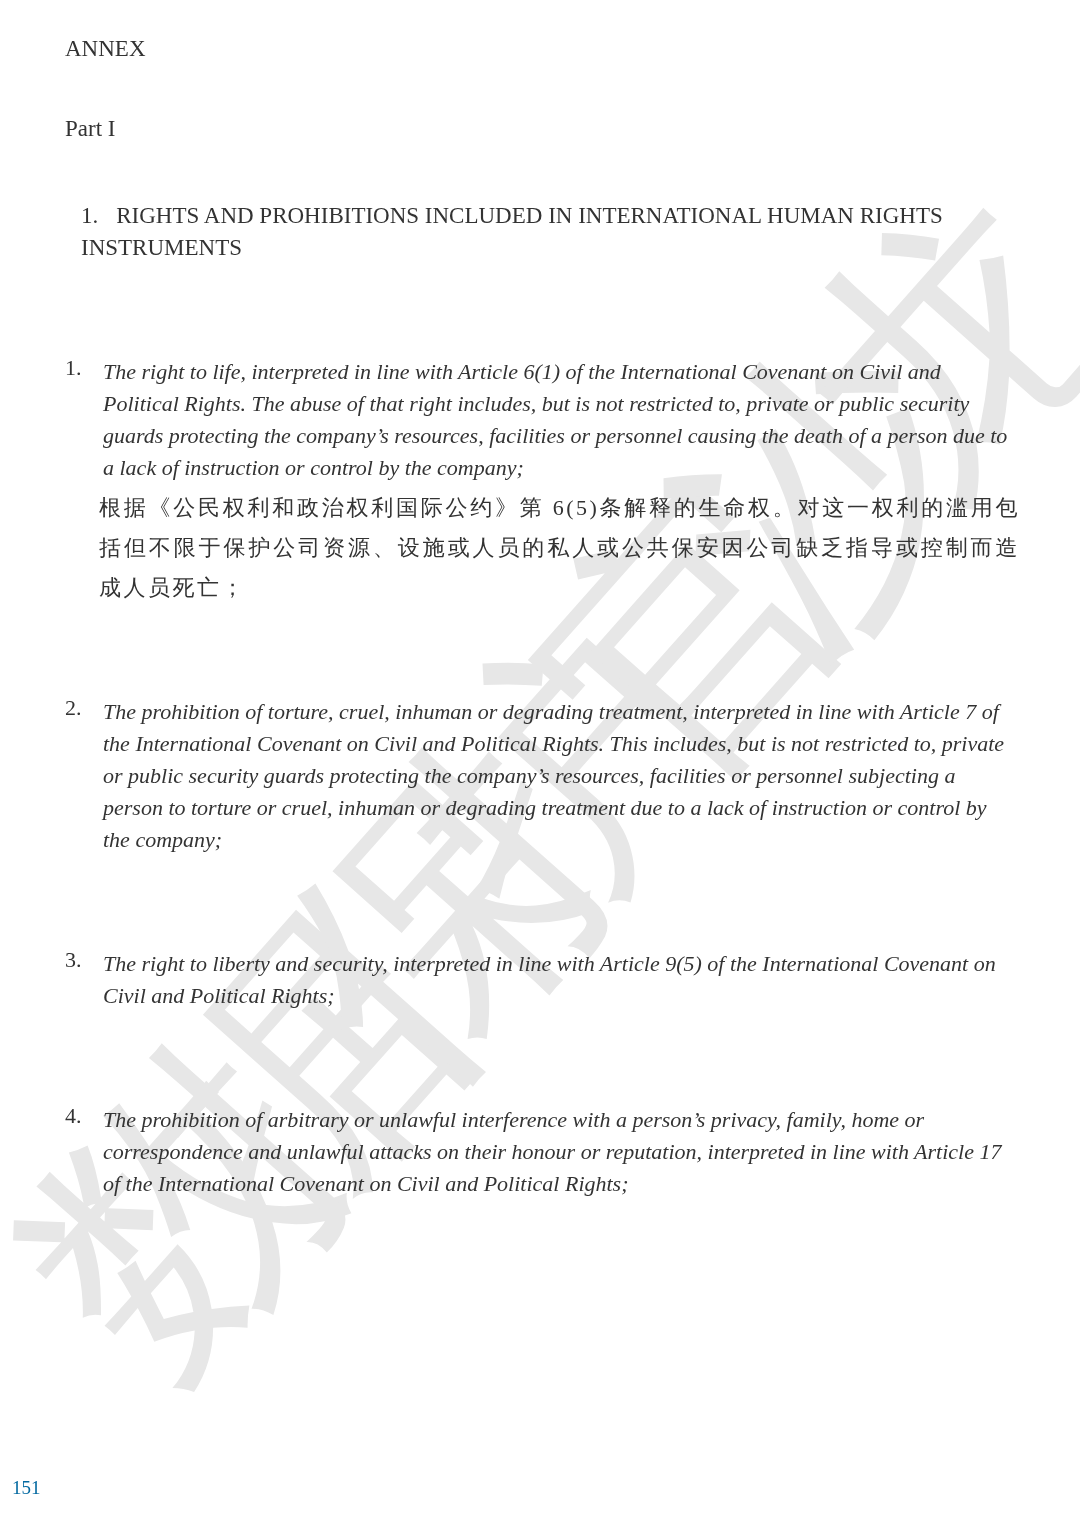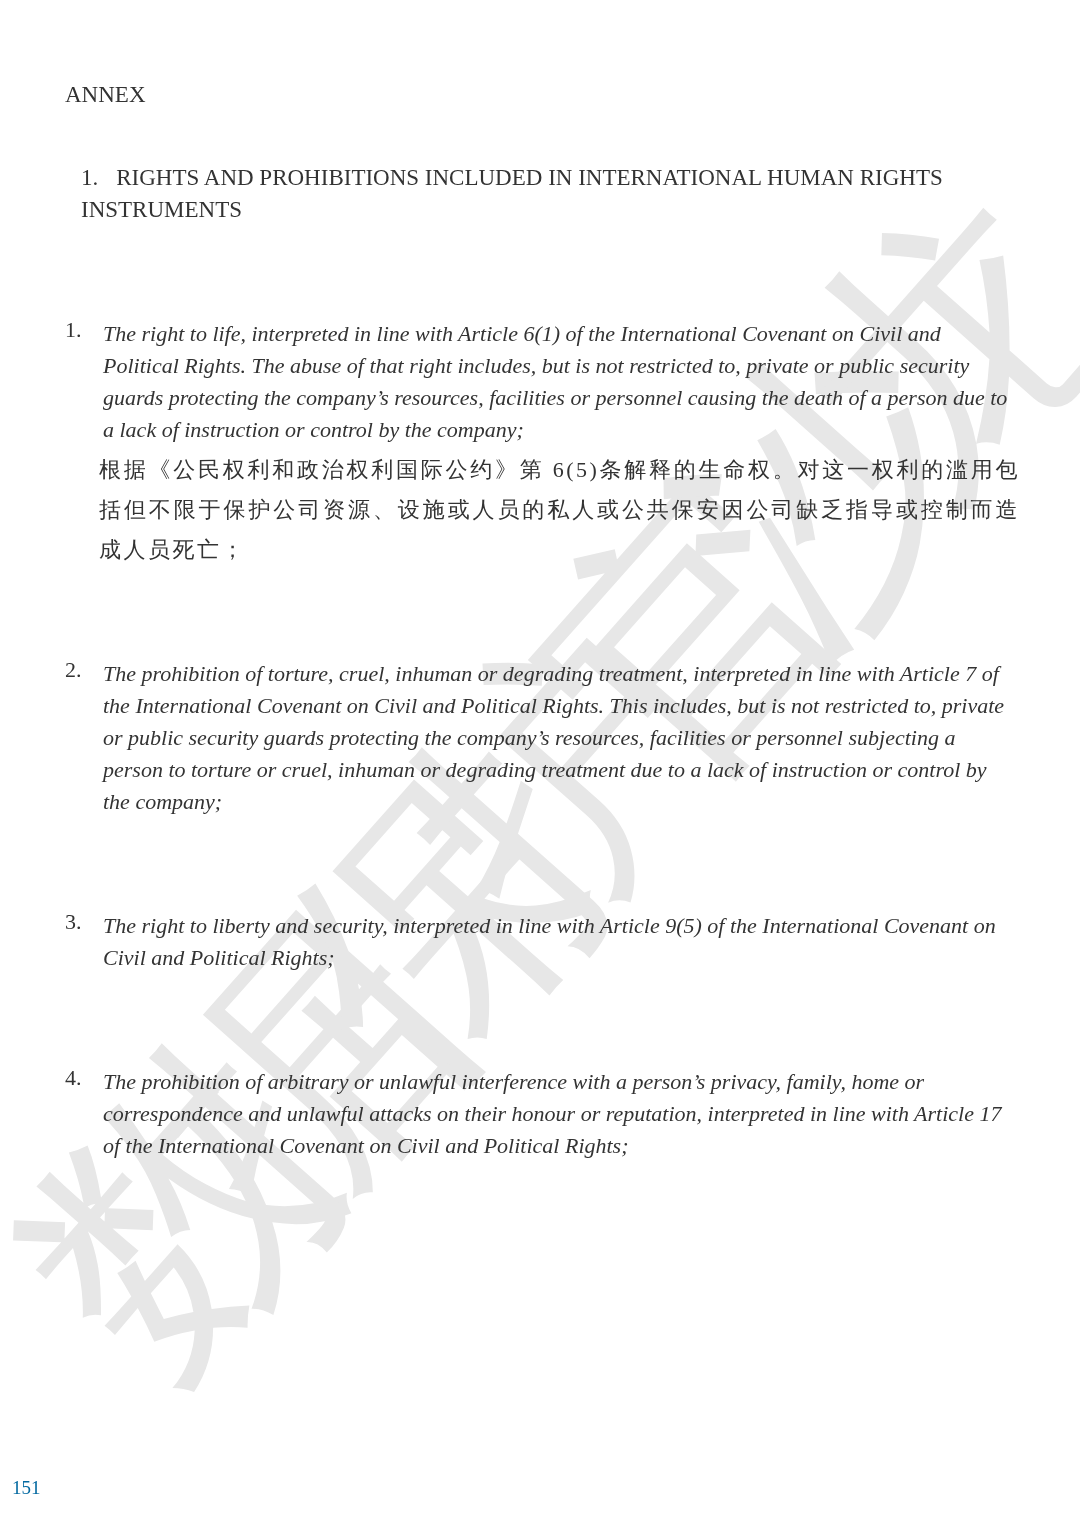--- a/index.html
+++ b/index.html
@@ -26,21 +26,21 @@
     letter-spacing: -85px;
     color: #e7e7e7;
     z-index: 0;
     pointer-events: none;
     user-select: none;
     font-family: "Liberation Serif", "DejaVu Serif", serif;
   }
   .content {
     position: relative;
     z-index: 1;
-    padding: 82px 60px 0 65px;
+    padding: 36px 60px 0 65px;
   }
   .annex-heading {
     font-size: 23px;
     margin: 0 0 54px 0;
     font-weight: normal;
   }
   .part-heading {
     font-size: 23px;
     margin: 0 0 58px 0;
     font-weight: normal;
@@ -106,20 +106,21 @@
 <body>
 
 <div class="page">
 
   <div class="watermark">数据保护官沙龙</div>
 
   <div class="content">
 
     <p class="annex-heading">ANNEX</p>
 
+    <p class="part-heading">Part I</p>
 
     <p class="section-heading">
       <span class="num">1.</span><span>RIGHTS AND PROHIBITIONS INCLUDED IN INTERNATIONAL HUMAN RIGHTS INSTRUMENTS</span>
     </p>
 
 
     <div class="items">
 
       <div class="item">
         <div class="item-number">1.</div>

